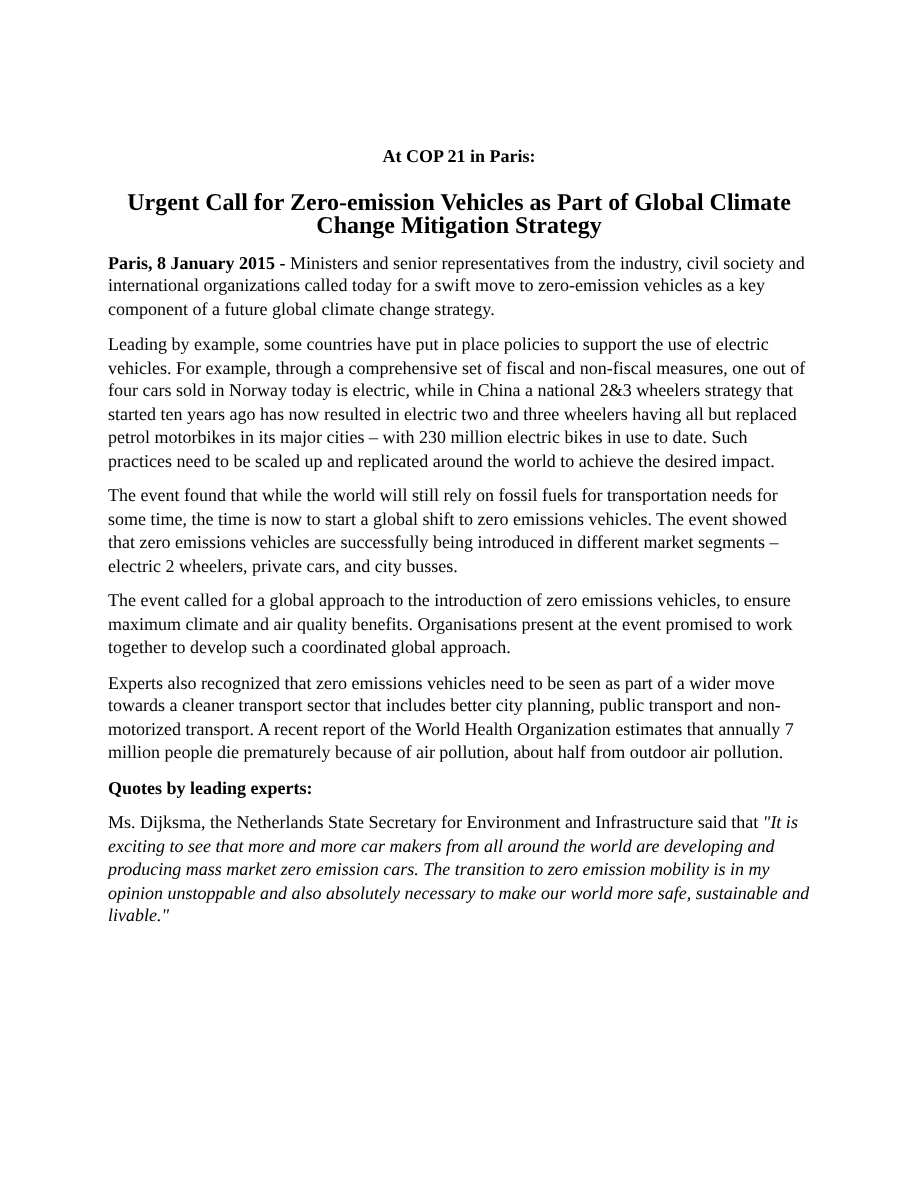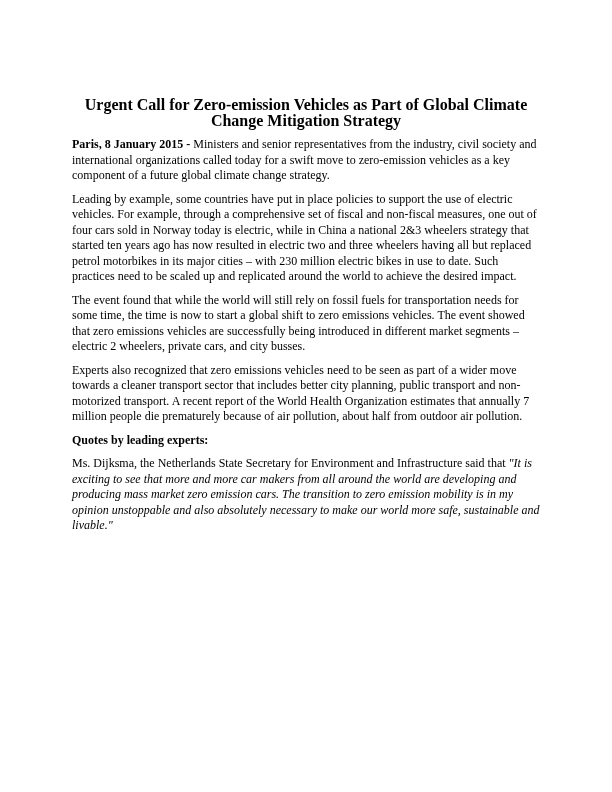--- a/index.html
+++ b/index.html
@@ -38,30 +38,32 @@
   p { margin: 0 0 8px 0; }
   .section-heading { font-weight: bold; }
   .bold { font-weight: bold; }
   .italic { font-style: italic; }
 </style>
 </head>
 <body>
 
 <div class="doc">
 
+  <div class="title">At COP 21 in Paris:</div>
 
   <div class="subtitle">Urgent Call for Zero-emission Vehicles as Part of Global Climate Change Mitigation Strategy</div>
 
   <p><span class="bold">Paris, 8 January 2015 - </span><span>Ministers and senior representatives from the industry, civil society and international organizations called today for a swift move to zero-emission vehicles as a key component of a future global climate change strategy.</span></p>
 
 
   <p>Leading by example, some countries have put in place policies to support the use of electric vehicles. For example, through a comprehensive set of fiscal and non-fiscal measures, one out of four cars sold in Norway today is electric, while in China a national 2&amp;3 wheelers strategy that started ten years ago has now resulted in electric two and three wheelers having all but replaced petrol motorbikes in its major cities – with 230 million electric bikes in use to date. Such practices need to be scaled up and replicated around the world to achieve the desired impact.</p>
 
   <p>The event found that while the world will still rely on fossil fuels for transportation needs for some time, the time is now to start a global shift to zero emissions vehicles. The event showed that zero emissions vehicles are successfully being introduced in different market segments – electric 2 wheelers, private cars, and city busses.</p>
 
+  <p>The event called for a global approach to the introduction of zero emissions vehicles, to ensure maximum climate and air quality benefits. Organisations present at the event promised to work together to develop such a coordinated global approach.</p>
 
   <p>Experts also recognized that zero emissions vehicles need to be seen as part of a wider move towards a cleaner transport sector that includes better city planning, public transport and non-motorized transport. A recent report of the World Health Organization estimates that annually 7 million people die prematurely because of air pollution, about half from outdoor air pollution.</p>
 
   <p class="section-heading">Quotes by leading experts:</p>
 
   <p><span>Ms. Dijksma, the Netherlands State Secretary for Environment and Infrastructure said that </span><span class="italic">"It is exciting to see that more and more car makers from all around the world are developing and producing mass market zero emission cars. The transition to zero emission mobility is in my opinion unstoppable and also absolutely necessary to make our world more safe, sustainable and livable."</span></p>
 
 </div>
 
 </body></html>

